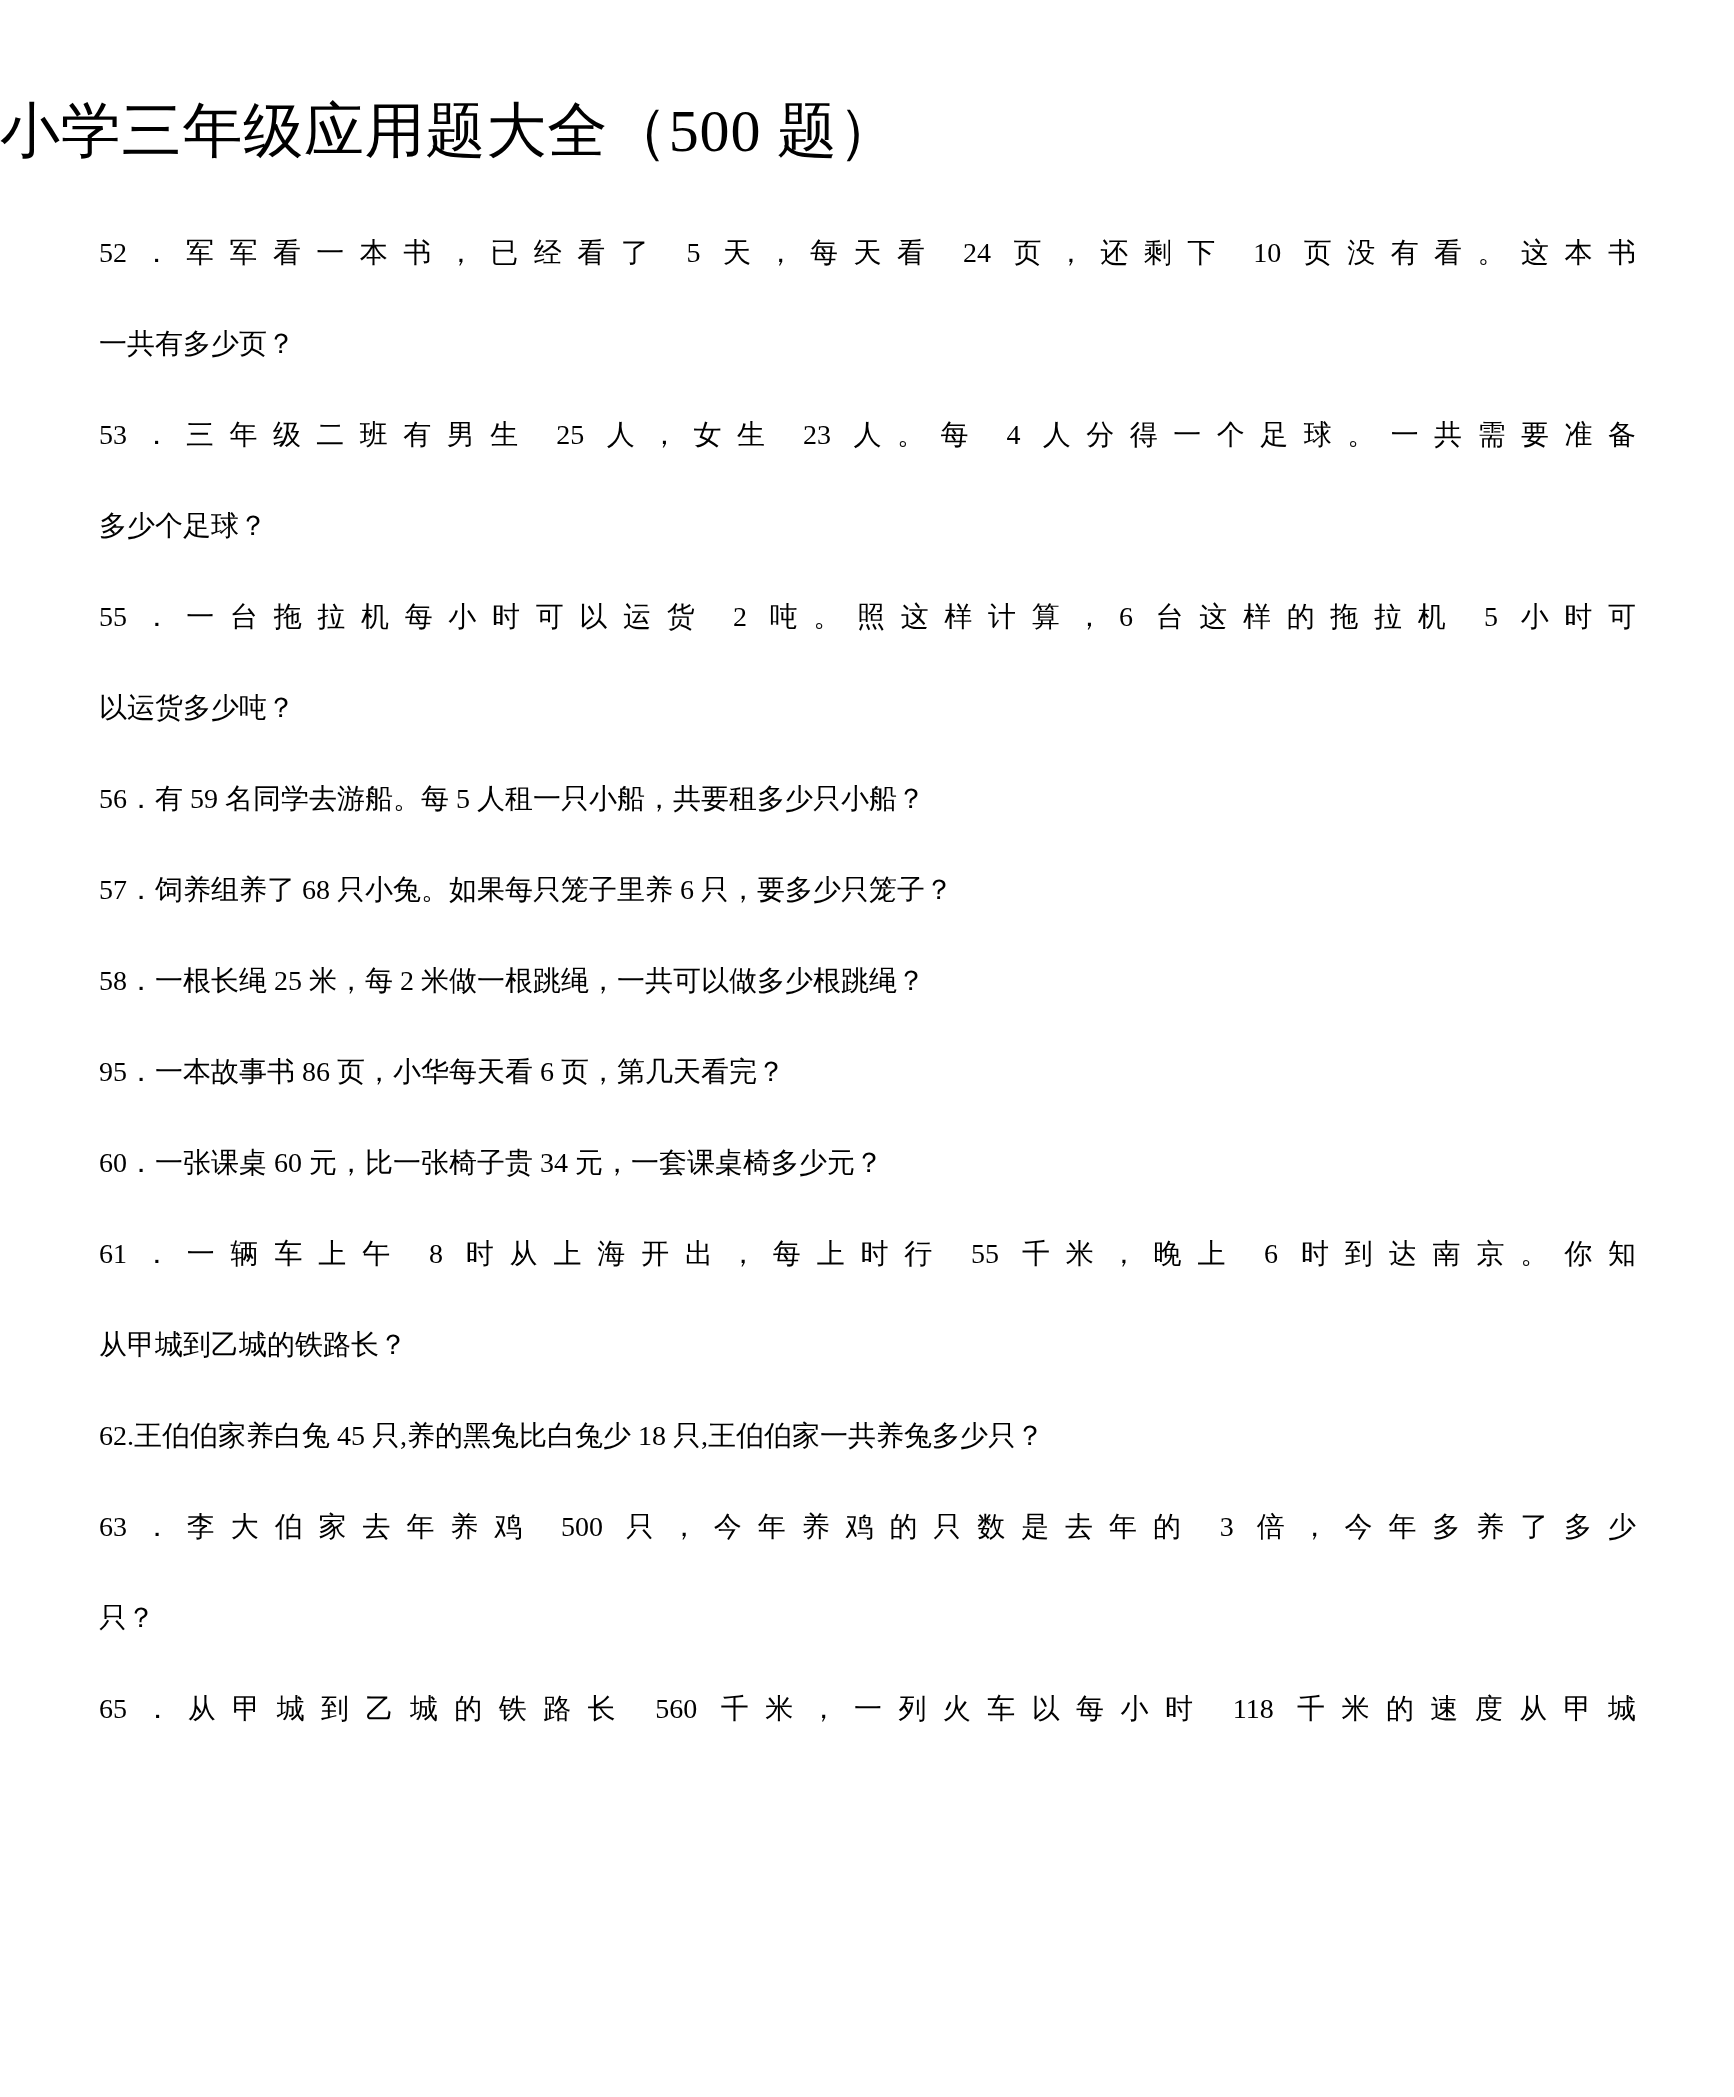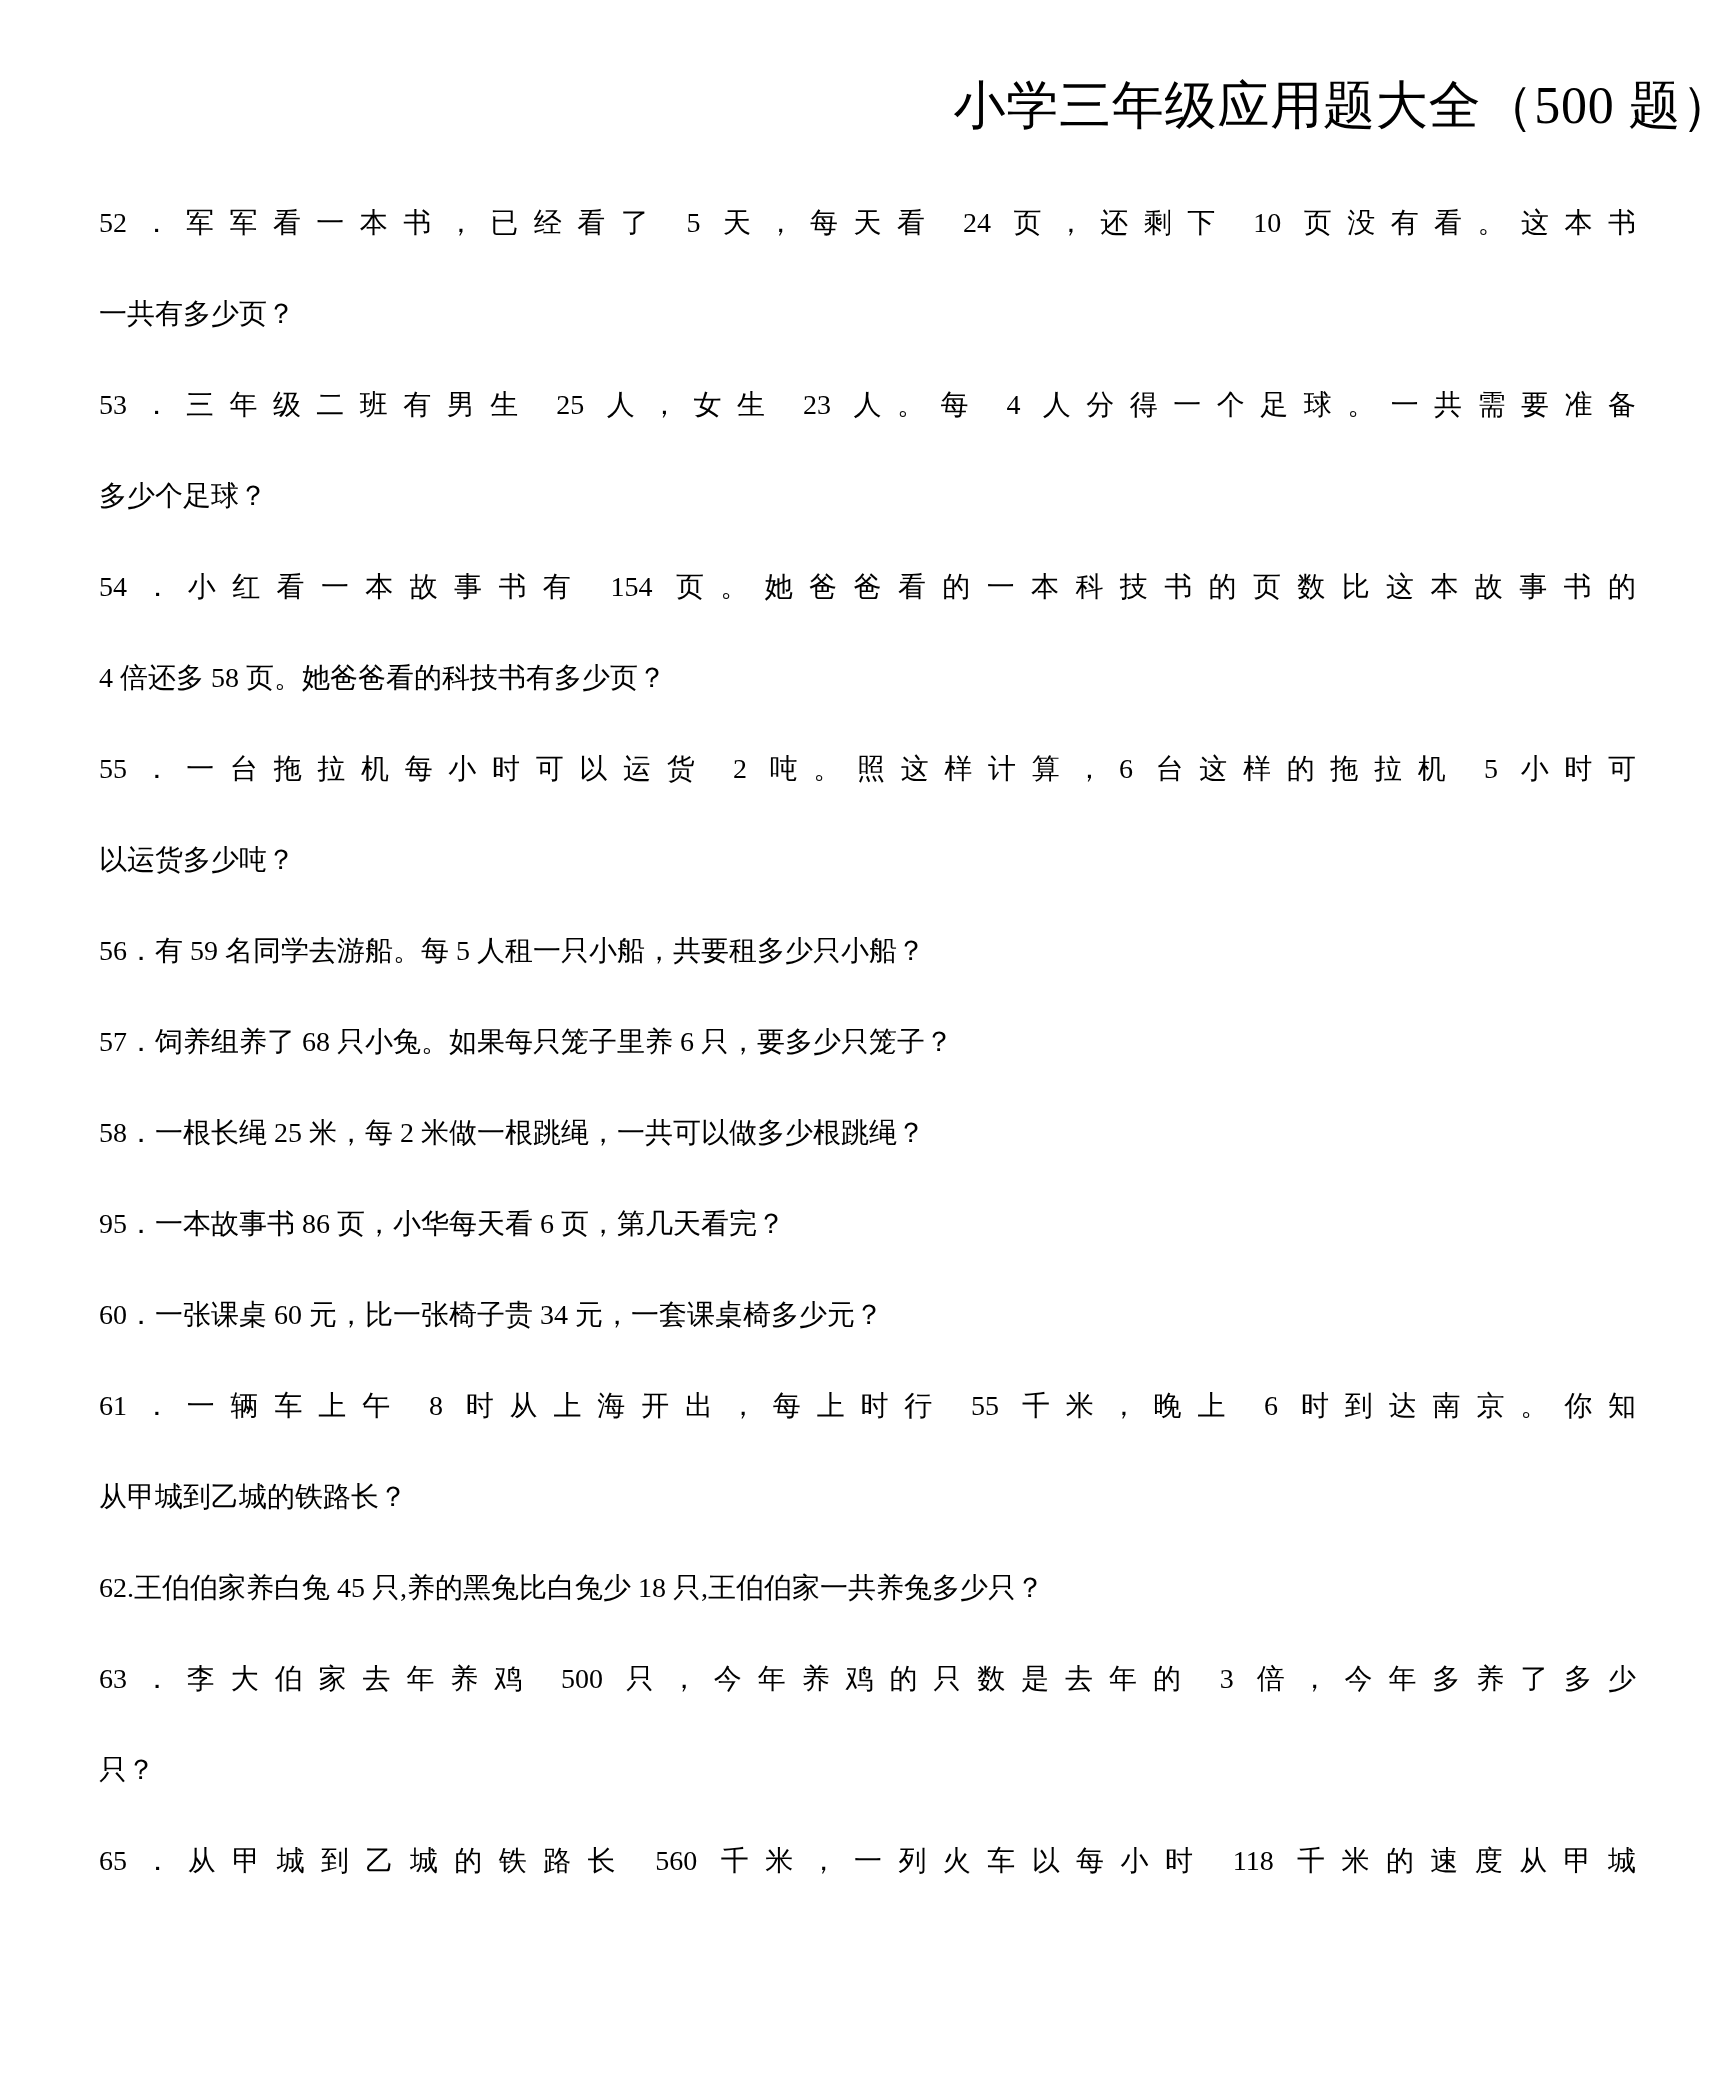--- a/index.html
+++ b/index.html
@@ -14,23 +14,23 @@
   .page {
     position: relative;
     width: 1734px;
     height: 2452px;
     background: #ffffff;
     color: #000000;
     font-family: "Liberation Serif", "DejaVu Serif", serif;
   }
   .title {
     margin: 0;
-    padding-top: 72px;
-    text-align: right;
-    font-size: 52px;
+    padding-top: 92px;
+    text-align: left;
+    font-size: 60px;
     font-weight: 400;
     line-height: 1.3;
     letter-spacing: 0.8px;
   }
   .content {
     margin-top: 37px;
     margin-left: 99px;
     width: 1537px;
   }
   .problem {
@@ -63,24 +63,20 @@
     <section class="problem">
       <p class="line full">52．军军看一本书，已经看了 5 天，每天看 24 页，还剩下 10 页没有看。这本书</p>
       <p class="line">一共有多少页？</p>
     </section>
 
     <section class="problem">
       <p class="line full">53．三年级二班有男生 25 人，女生 23 人。每 4 人分得一个足球。一共需要准备</p>
       <p class="line">多少个足球？</p>
     </section>
 
-    <section class="problem">
-      <p class="line full">54．小红看一本故事书有 154 页。她爸爸看的一本科技书的页数比这本故事书的</p>
-      <p class="line">4 倍还多 58 页。她爸爸看的科技书有多少页？</p>
-    </section>
 
     <section class="problem">
       <p class="line full">55．一台拖拉机每小时可以运货 2 吨。照这样计算，6 台这样的拖拉机 5 小时可</p>
       <p class="line">以运货多少吨？</p>
     </section>
 
     <section class="problem">
       <p class="line">56．有 59 名同学去游船。每 5 人租一只小船，共要租多少只小船？</p>
     </section>
 

